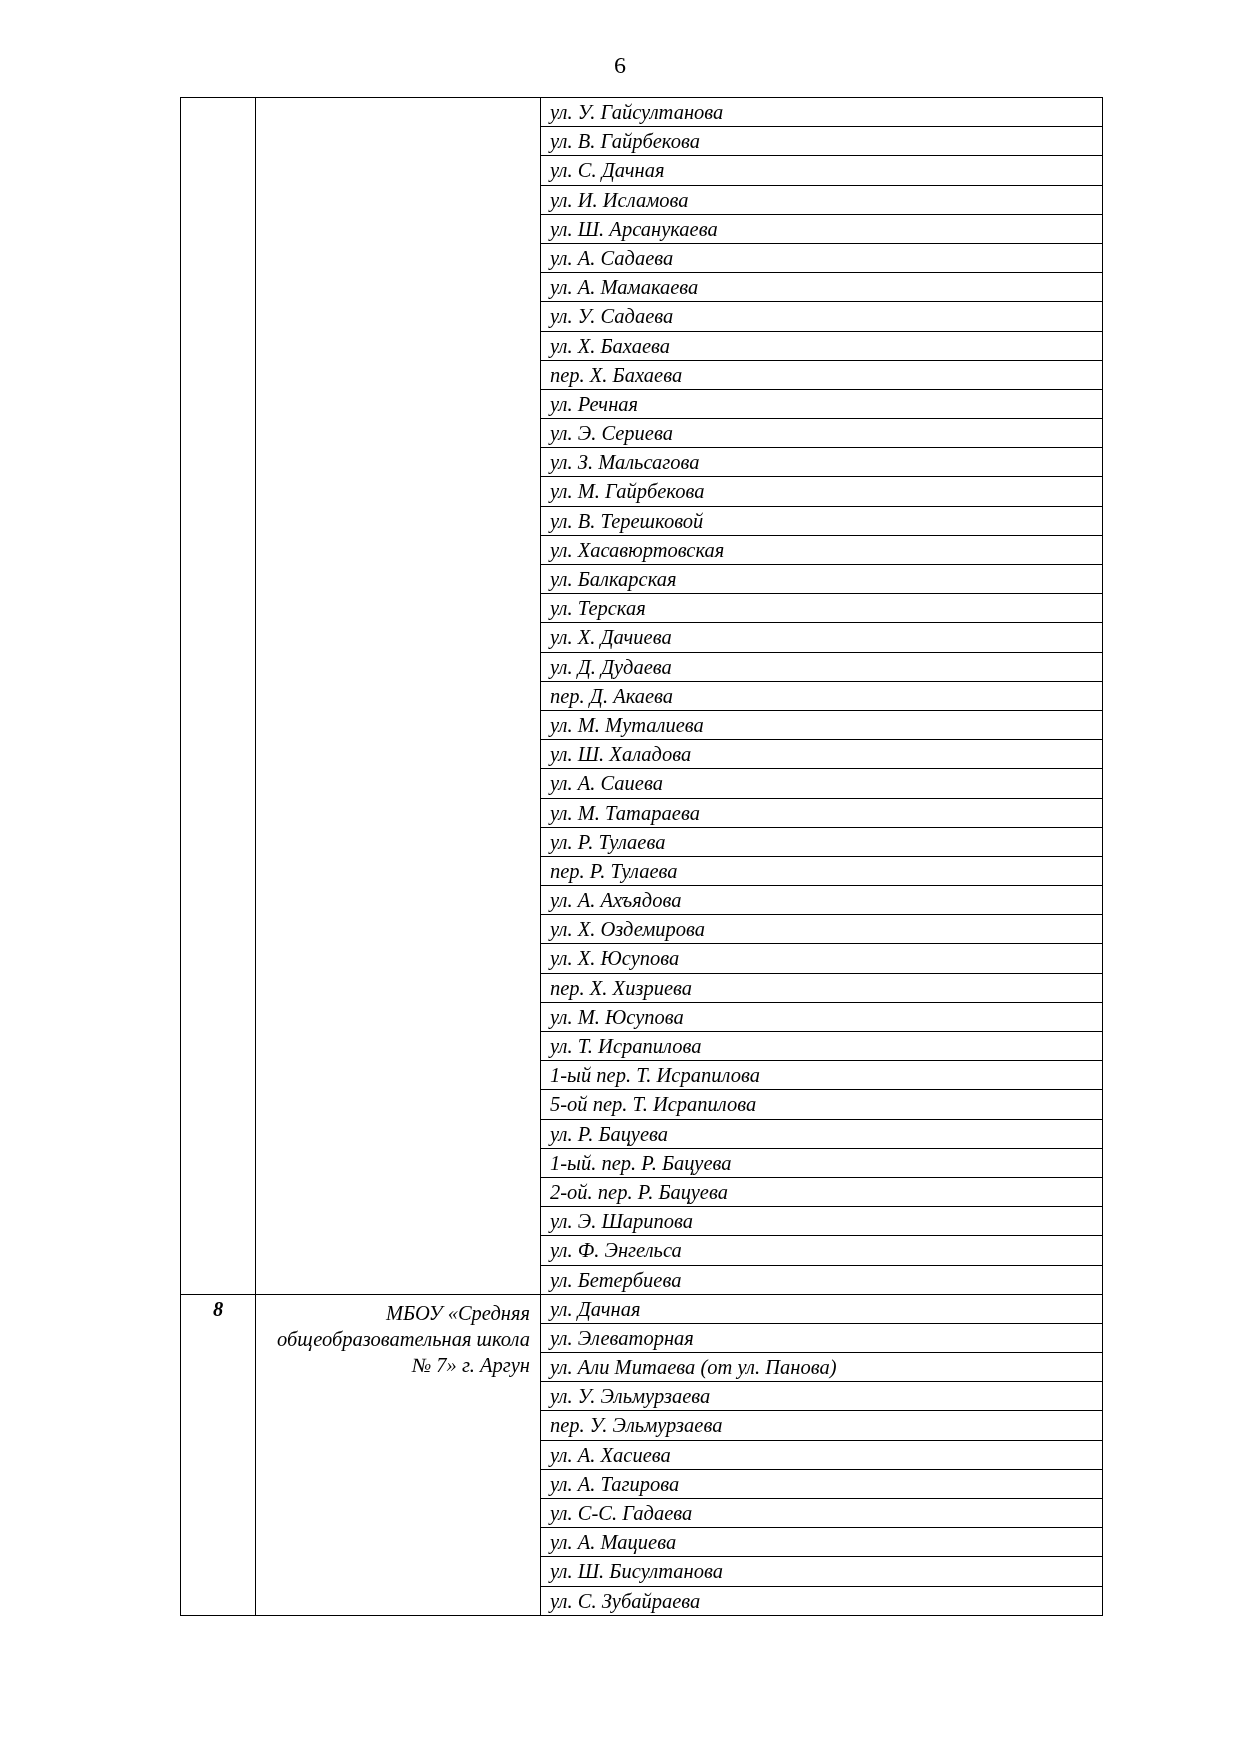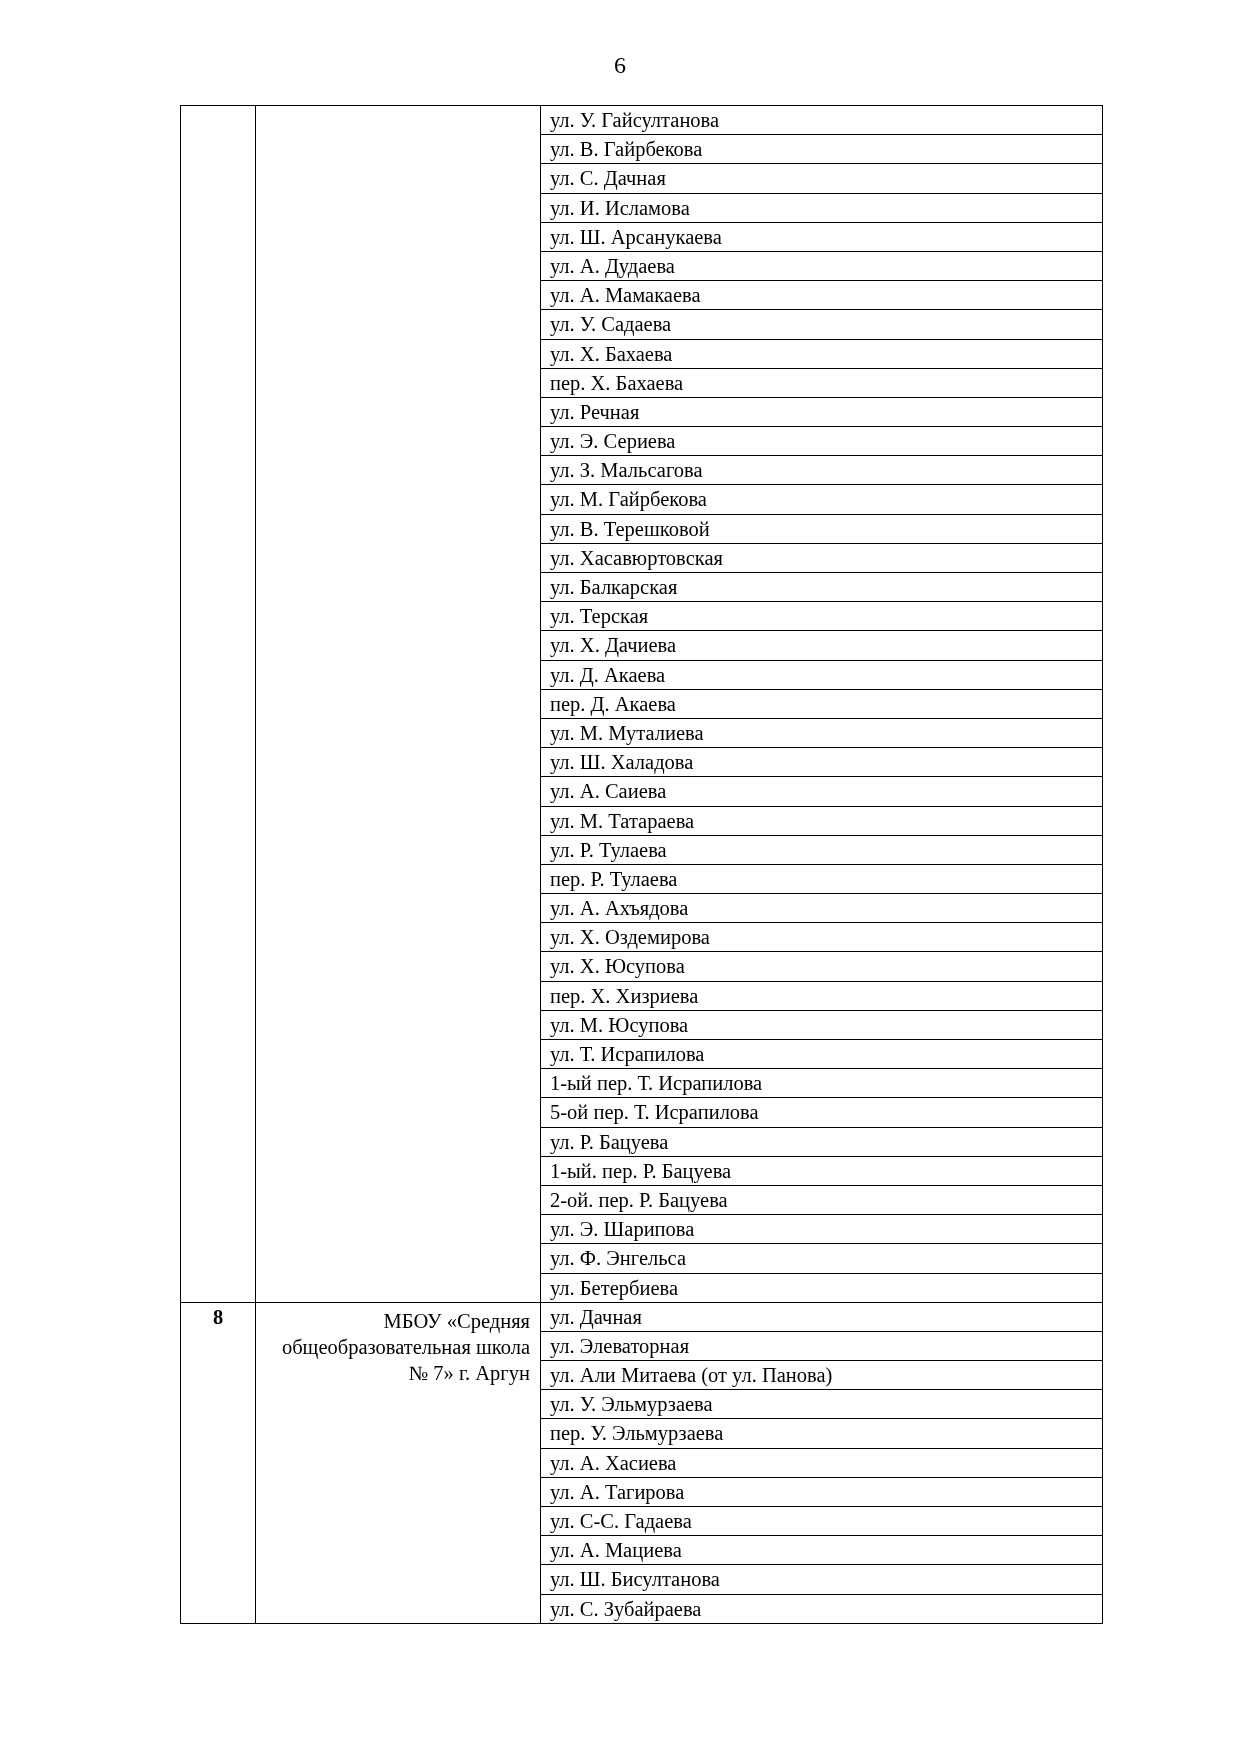--- a/index.html
+++ b/index.html
@@ -23,22 +23,23 @@
   }
   .page-number {
     text-align: center;
     font-size: 24px;
     font-family: "Liberation Serif", serif;
     padding-top: 52px;
     padding-bottom: 18px;
     letter-spacing: 0;
   }
   .table-wrap {
-    margin: 8px auto;
+    margin: 0 auto;
     width: 880px;
+    font-style: italic;
   }
   table.main {
     border-collapse: collapse;
     width: 880px;
     table-layout: fixed;
   }
   table.main td {
     border: 1px solid #000000;
     font-size: 20.5px;
     line-height: 1.18;
@@ -95,21 +96,21 @@
           <tr>
             <td class="col-street street-cell">ул. С. Дачная</td>
           </tr>
           <tr>
             <td class="col-street street-cell">ул. И. Исламова</td>
           </tr>
           <tr>
             <td class="col-street street-cell">ул. Ш. Арсанукаева</td>
           </tr>
           <tr>
-            <td class="col-street street-cell">ул. А. Дудаева</td>
+            <td class="col-street street-cell">ул. А. Садаева</td>
           </tr>
           <tr>
             <td class="col-street street-cell">ул. А. Мамакаева</td>
           </tr>
           <tr>
             <td class="col-street street-cell">ул. У. Садаева</td>
           </tr>
           <tr>
             <td class="col-street street-cell">ул. Х. Бахаева</td>
           </tr>
@@ -137,21 +138,21 @@
           <tr>
             <td class="col-street street-cell">ул. Балкарская</td>
           </tr>
           <tr>
             <td class="col-street street-cell">ул. Терская</td>
           </tr>
           <tr>
             <td class="col-street street-cell">ул. Х. Дачиева</td>
           </tr>
           <tr>
-            <td class="col-street street-cell">ул. Д. Акаева</td>
+            <td class="col-street street-cell">ул. Д. Дудаева</td>
           </tr>
           <tr>
             <td class="col-street street-cell">пер. Д. Акаева</td>
           </tr>
           <tr>
             <td class="col-street street-cell">ул. М. Муталиева</td>
           </tr>
           <tr>
             <td class="col-street street-cell">ул. Ш. Халадова</td>
           </tr>

